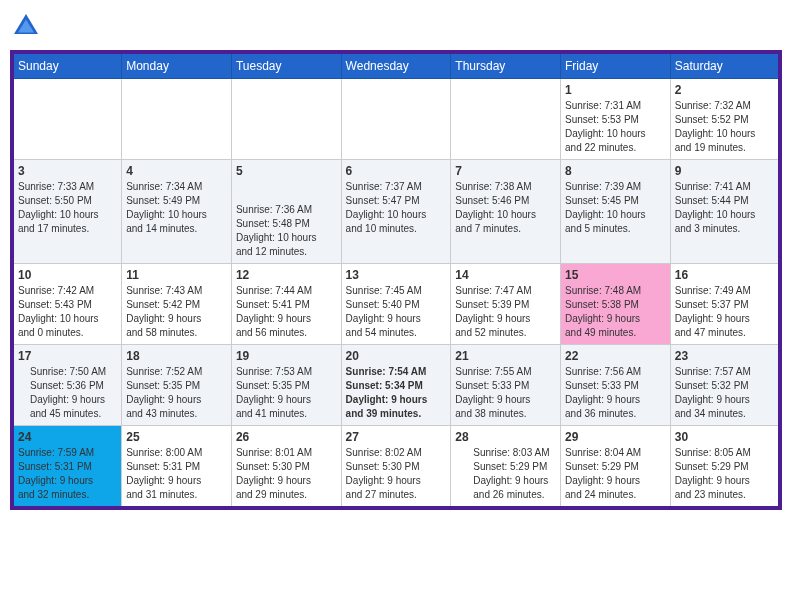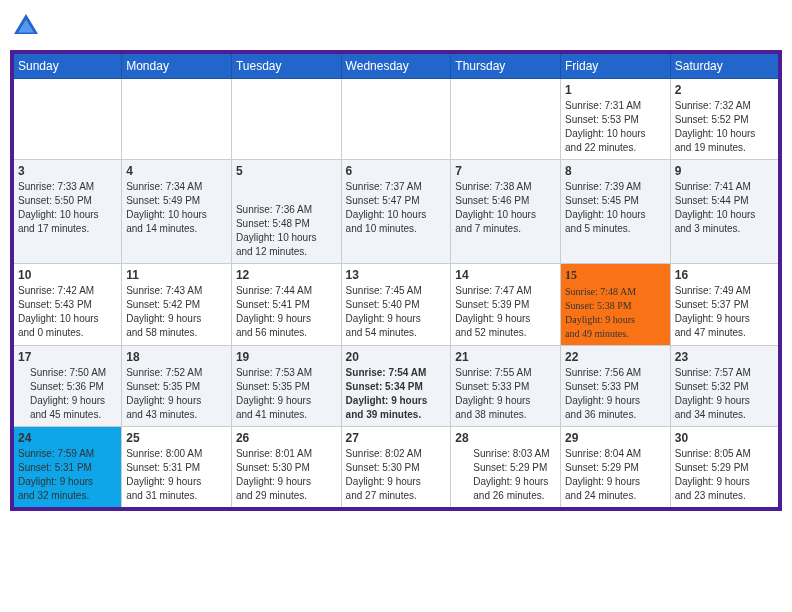--- a/index.html
+++ b/index.html
@@ -225,21 +225,21 @@
 Daylight: 9 hours
 and 54 minutes.</div>
         </td>
         <td style="background-color: rgb(255, 255, 255);">
           <span class="day-num">14</span>
           <div class="day-info" style="white-space: pre-line;">Sunrise: 7:47 AM
 Sunset: 5:39 PM
 Daylight: 9 hours
 and 52 minutes.</div>
         </td>
-        <td style="background-color: #f97316; font-family: Liberation Serif, serif;">
+        <td style="background-color: #f9a8d4;">
           <span class="day-num">15</span>
           <div class="day-info" style="white-space: pre-line;">Sunrise: 7:48 AM
 Sunset: 5:38 PM
 Daylight: 9 hours
 and 49 minutes.</div>
         </td>
         <td style="background-color: rgb(255, 255, 255);">
           <span class="day-num">16</span>
           <div class="day-info" style="white-space: pre-line;">Sunrise: 7:49 AM
 Sunset: 5:37 PM

